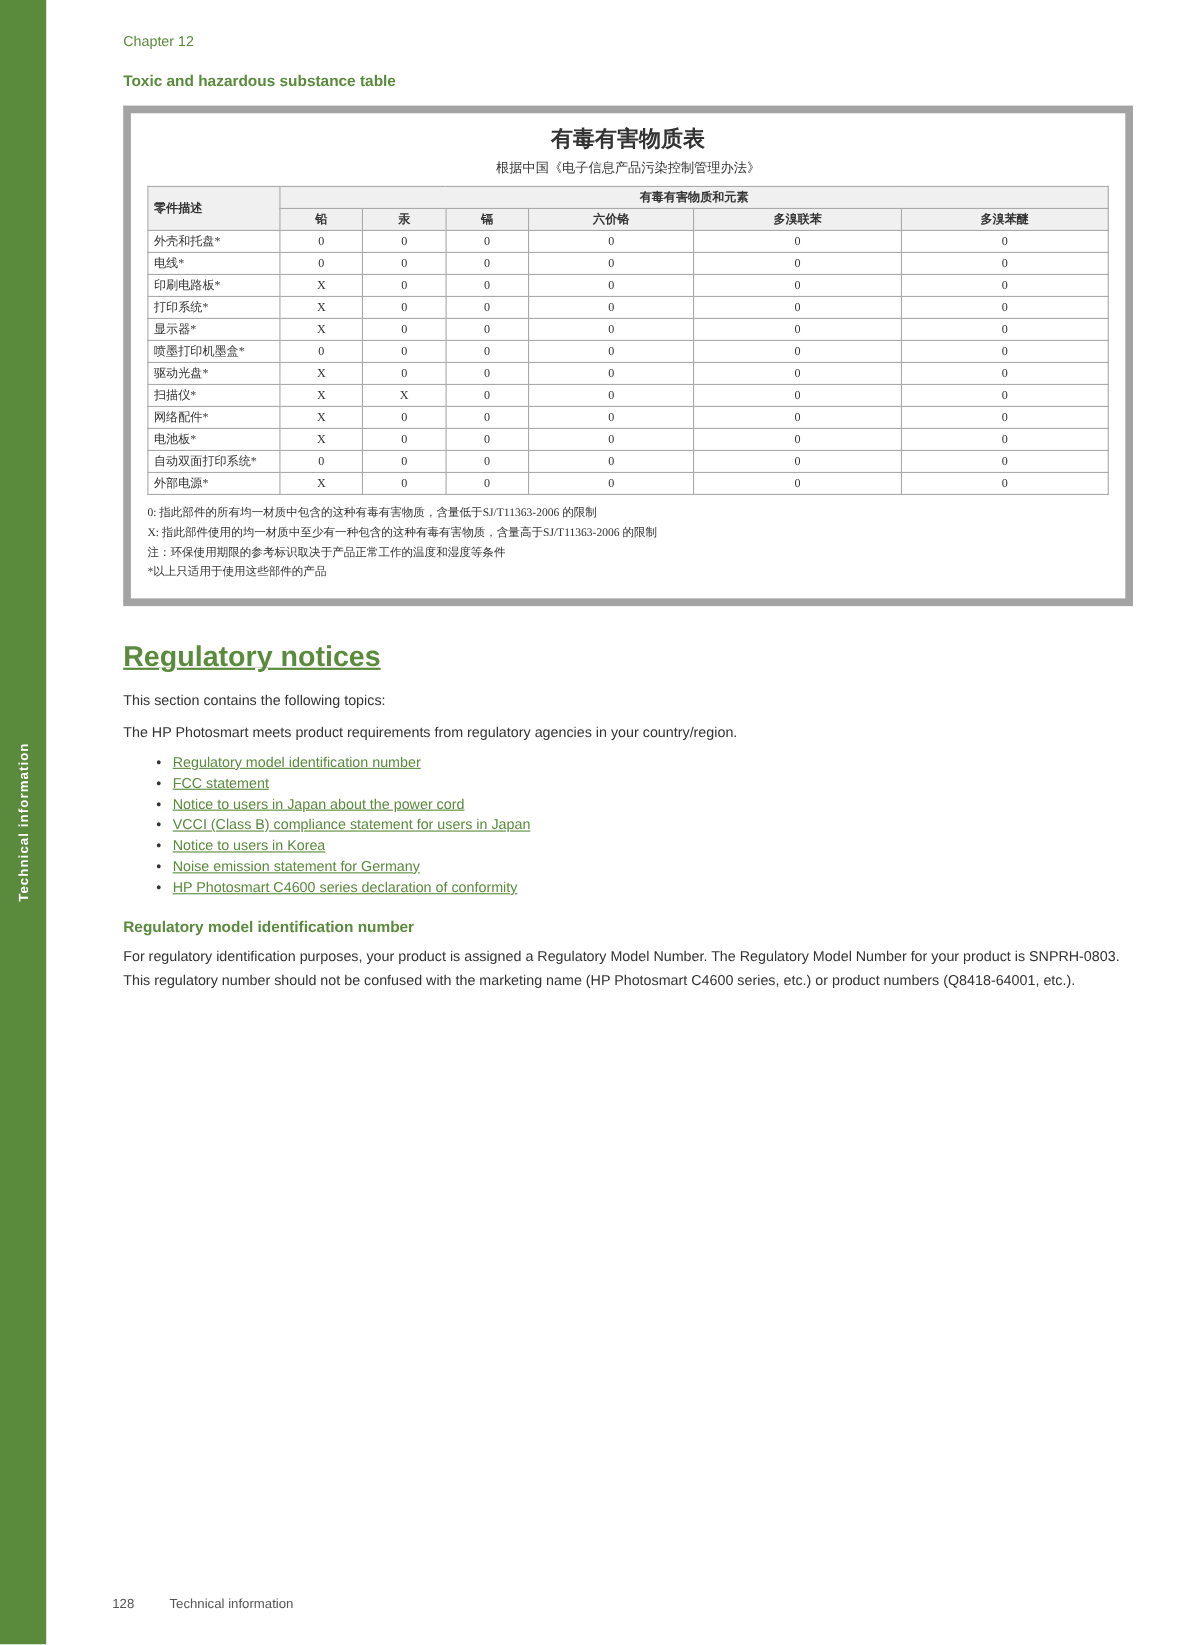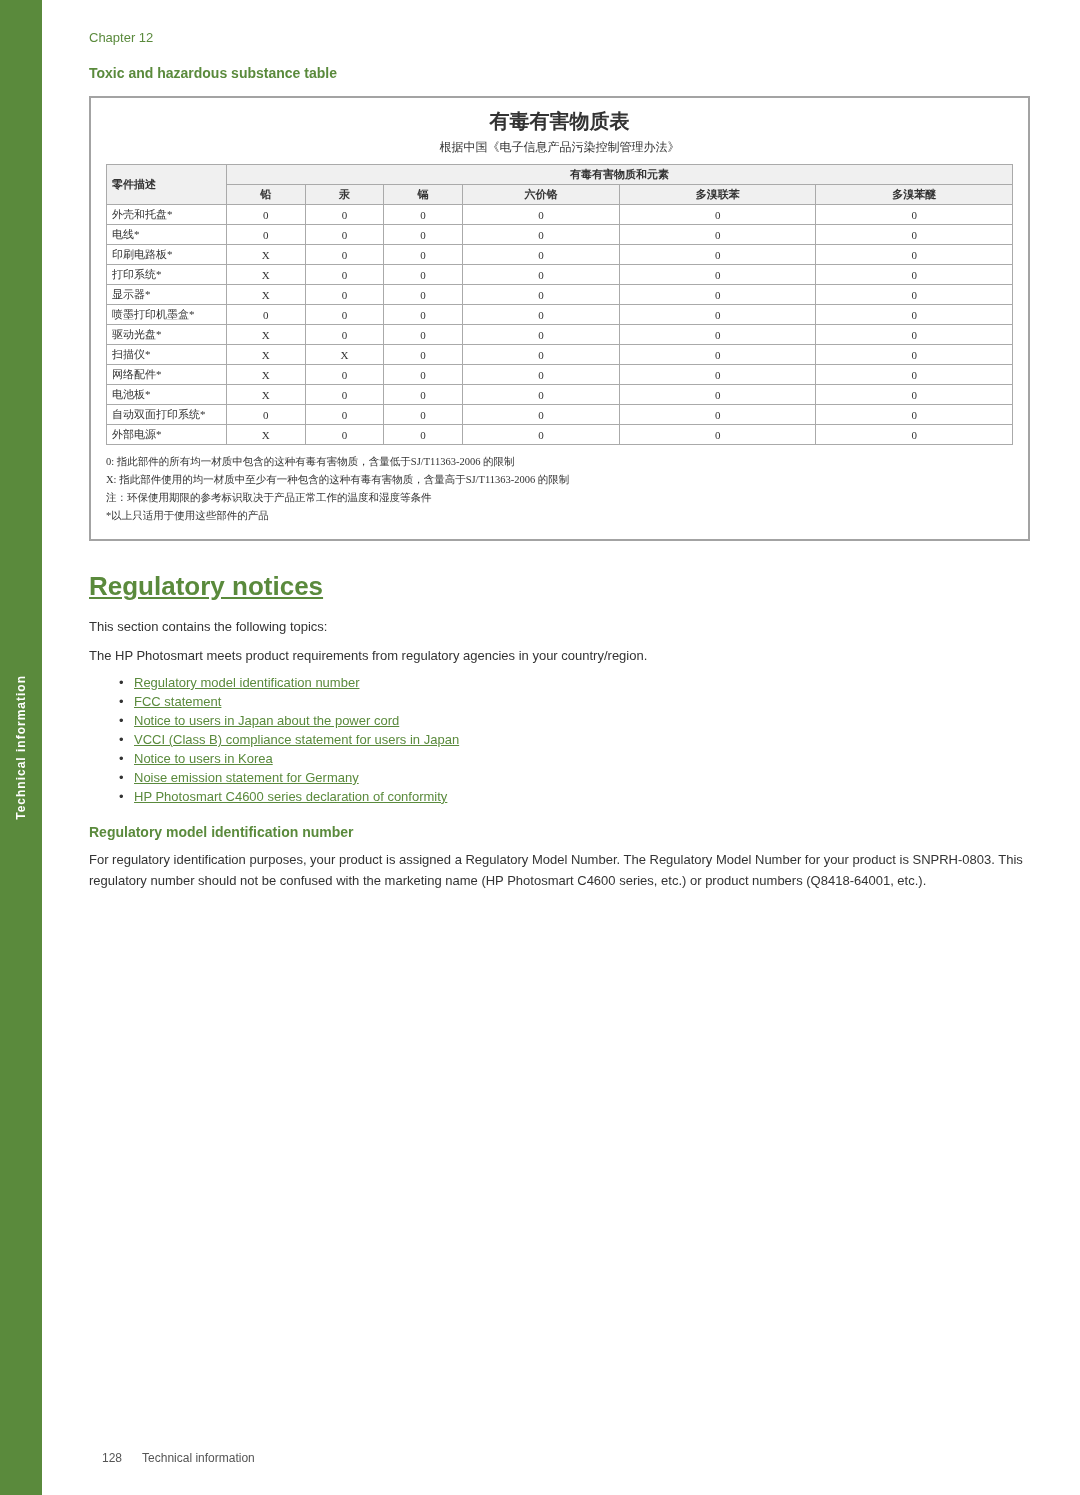--- a/index.html
+++ b/index.html
@@ -34,42 +34,42 @@
       font-weight: bold;
       writing-mode: vertical-rl;
       transform: rotate(180deg);
       white-space: nowrap;
       letter-spacing: 1px;
     }
 
     
     .main-content {
       flex: 1;
-      padding: 30px 50px 50px 47px;
+      padding: 30px 50px 50px 70px;
     }
 
     
     .chapter-header {
       color: #5a8a3c;
       font-size: 13px;
       font-weight: normal;
       margin-bottom: 20px;
     }
 
     
     .section-title {
       color: #5a8a3c;
       font-size: 14px;
       font-weight: bold;
       margin-bottom: 15px;
     }
 
     
     .chinese-table-container {
-      border: 2px solid #a3a3a3;
+      border: 7px solid #a3a3a3;
       margin-bottom: 30px;
       padding: 10px 15px 15px 15px;
     }
 
     .chinese-title {
       text-align: center;
       font-size: 20px;
       font-weight: bold;
       margin-bottom: 4px;
       font-family: "SimSun", "宋体", serif;
@@ -167,21 +167,21 @@
     }
 
     
     .page-footer {
       position: absolute;
       bottom: 30px;
       left: 60px;
       font-size: 12px;
       color: #555;
       display: flex;
-      gap: 20px;
+      gap: 32px;
     }
 
     .page-wrapper {
       position: relative;
       flex: 1;
     }
   </style>
 </head>
 <body>
 

